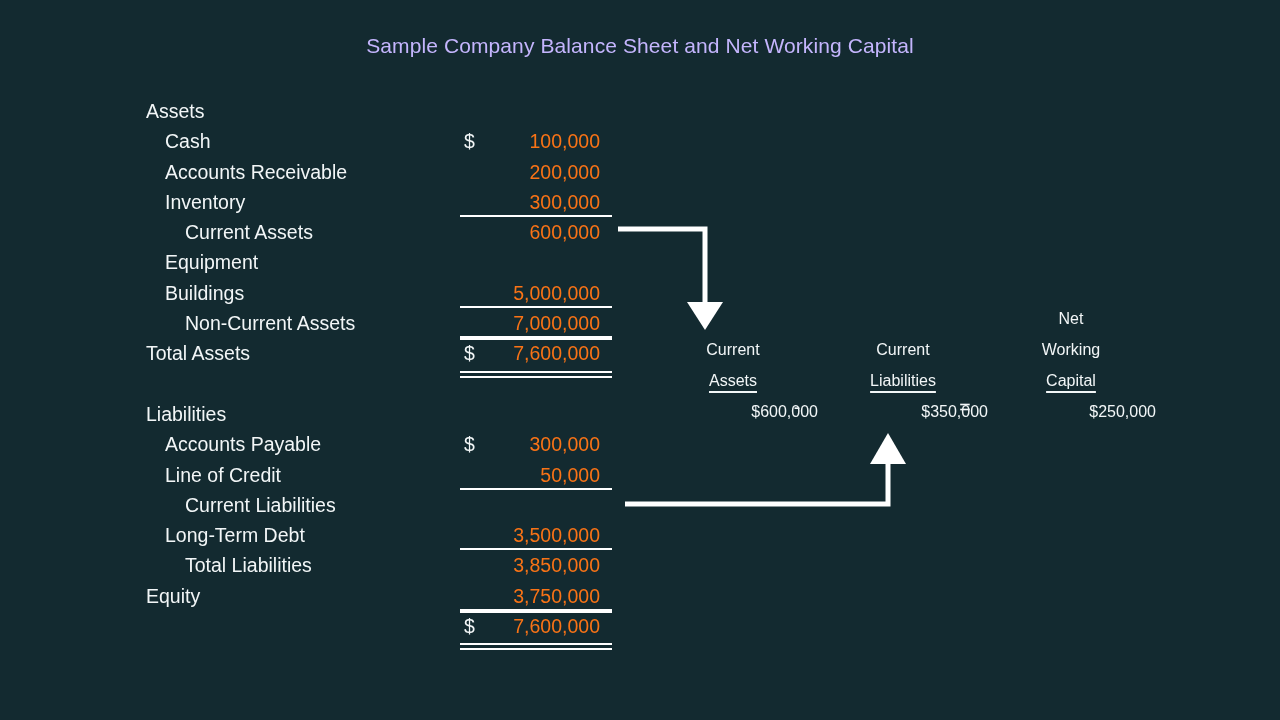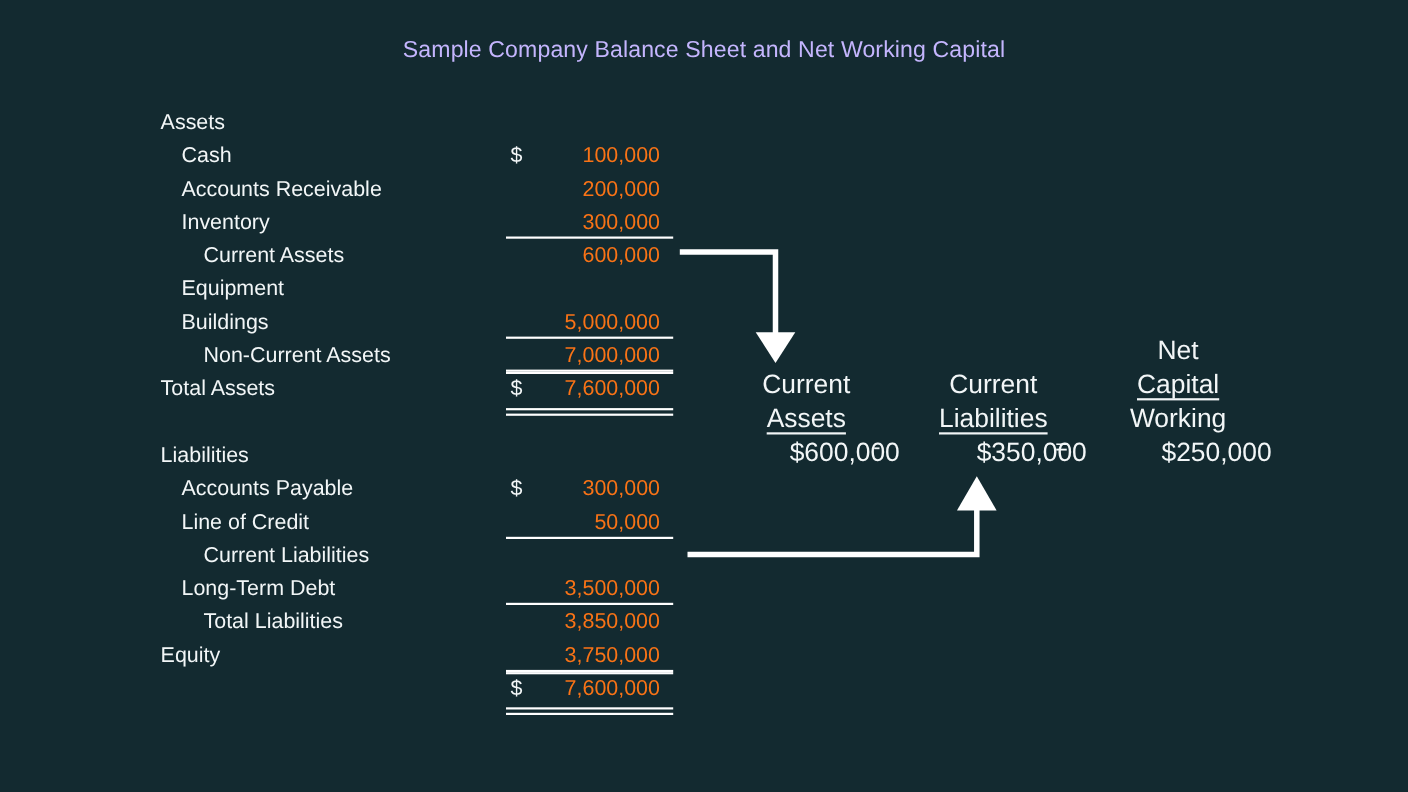--- a/index.html
+++ b/index.html
@@ -102,21 +102,21 @@
   
   #nwc {
     position: absolute;
     left: 620px;
     top: 300px;
     width: 520px;
   }
   .nwc-col {
     position: absolute;
     text-align: center;
-    font-size: 24px;
+    font-size: 16px;
     white-space: nowrap;
   }
   .nwc-col .hl {
     display: block;
     line-height: 31px;
   }
   .nwc-col .hl.underlined {
     text-decoration: underline;
     text-decoration-thickness: 2px;
     text-underline-offset: 5px;
@@ -255,22 +255,22 @@
     <div class="nwc-col" id="col-cl">
       <span class="hl">Current</span>
       <span class="hl underlined">Liabilities</span>
       <span class="val">$350,000</span>
     </div>
 
     <div class="nwc-op" id="op-equals">=</div>
 
     <div class="nwc-col" id="col-nwc">
       <span class="hl">Net</span>
+      <span class="hl">Working</span>
       <span class="hl underlined">Capital</span>
-      <span class="hl">Working</span>
       <span class="val">$250,000</span>
     </div>
 
   </div>
 
   <svg id="arrows" viewBox="0 0 1280 720">
 
     <g>
       <path d="M 618 229 L 705 229 L 705 306" fill="none" stroke="#ffffff" stroke-width="5"></path>
       <polygon points="687,302 723,302 705,330" fill="#ffffff"></polygon>

